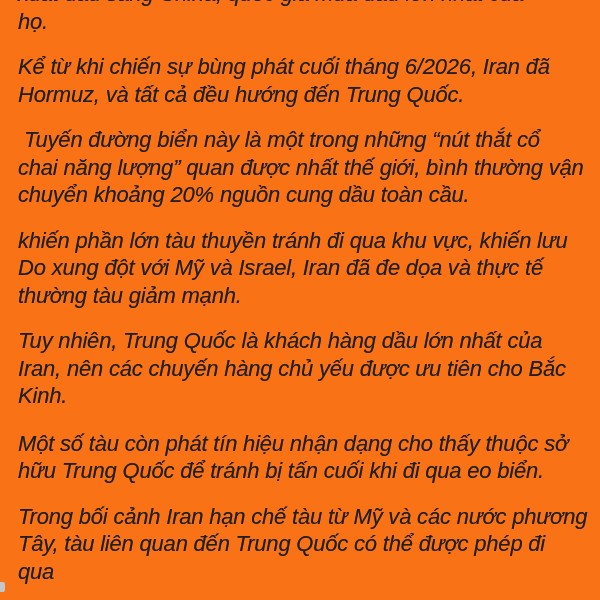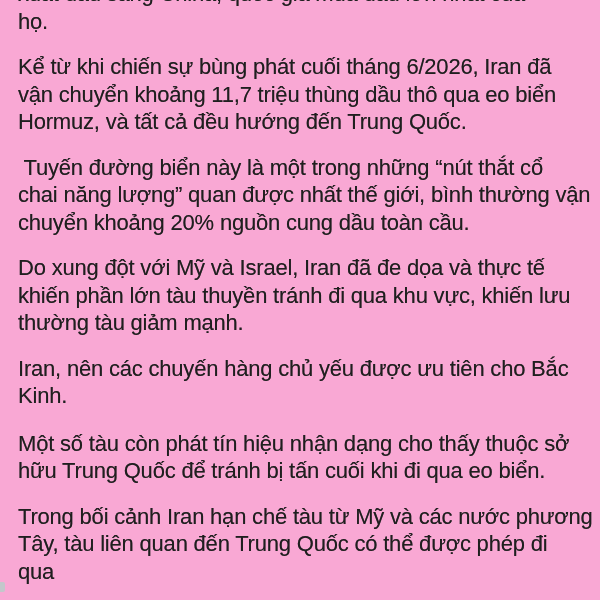--- a/index.html
+++ b/index.html
@@ -8,21 +8,22 @@
     width: 600px;
     height: 600px;
     overflow: hidden;
     background: #ffffff;
   }
   .page {
     position: relative;
     width: 600px;
     height: 600px;
     overflow: hidden;
-    background: #f9a8d4;
+    background: #f97316;
+    font-style: italic;
   }
   .article {
     position: absolute;
     top: -20px;
     left: 0;
     right: 0;
     padding: 0 10px 0 18px;
     font-family: "Liberation Sans", "DejaVu Sans", sans-serif;
     font-size: 22px;
     font-weight: 400;
@@ -56,37 +57,37 @@
 
   <main class="article">
 
     <p class="para">
       <span class="line" style="display: block;">xuất dầu sang China, quốc gia mua dầu lớn nhất của</span>
       <span class="line" style="display: block;">họ.</span>
     </p>
 
     <p class="para">
       <span class="line" style="display: block;">Kể từ khi chiến sự bùng phát cuối tháng 6/2026, Iran đã</span>
-      <span class="line" style="display: block;">vận chuyển khoảng 11,7 triệu thùng dầu thô qua eo biển</span>
       <span class="line" style="display: block;">Hormuz, và tất cả đều hướng đến Trung Quốc.</span>
     </p>
 
     <p class="para">
       <span class="line" style="display: block;"> Tuyến đường biển này là một trong những “nút thắt cổ</span>
       <span class="line" style="display: block;">chai năng lượng” quan được nhất thế giới, bình thường vận</span>
       <span class="line" style="display: block;">chuyển khoảng 20% nguồn cung dầu toàn cầu.</span>
     </p>
 
     <p class="para">
+      <span class="line" style="display: block;">khiến phần lớn tàu thuyền tránh đi qua khu vực, khiến lưu</span>
       <span class="line" style="display: block;">Do xung đột với Mỹ và Israel, Iran đã đe dọa và thực tế</span>
-      <span class="line" style="display: block;">khiến phần lớn tàu thuyền tránh đi qua khu vực, khiến lưu</span>
       <span class="line" style="display: block;">thường tàu giảm mạnh.</span>
     </p>
 
     <p class="para">
+      <span class="line" style="display: block;">Tuy nhiên, Trung Quốc là khách hàng dầu lớn nhất của</span>
       <span class="line" style="display: block;">Iran, nên các chuyến hàng chủ yếu được ưu tiên cho Bắc</span>
       <span class="line" style="display: block;">Kinh.</span>
     </p>
 
     <p class="para">
       <span class="line" style="display: block; margin-top: 20px;">Một số tàu còn phát tín hiệu nhận dạng cho thấy thuộc sở</span>
       <span class="line" style="display: block;">hữu Trung Quốc để tránh bị tấn cuối khi đi qua eo biển.</span>
     </p>
 
     <p class="para">

